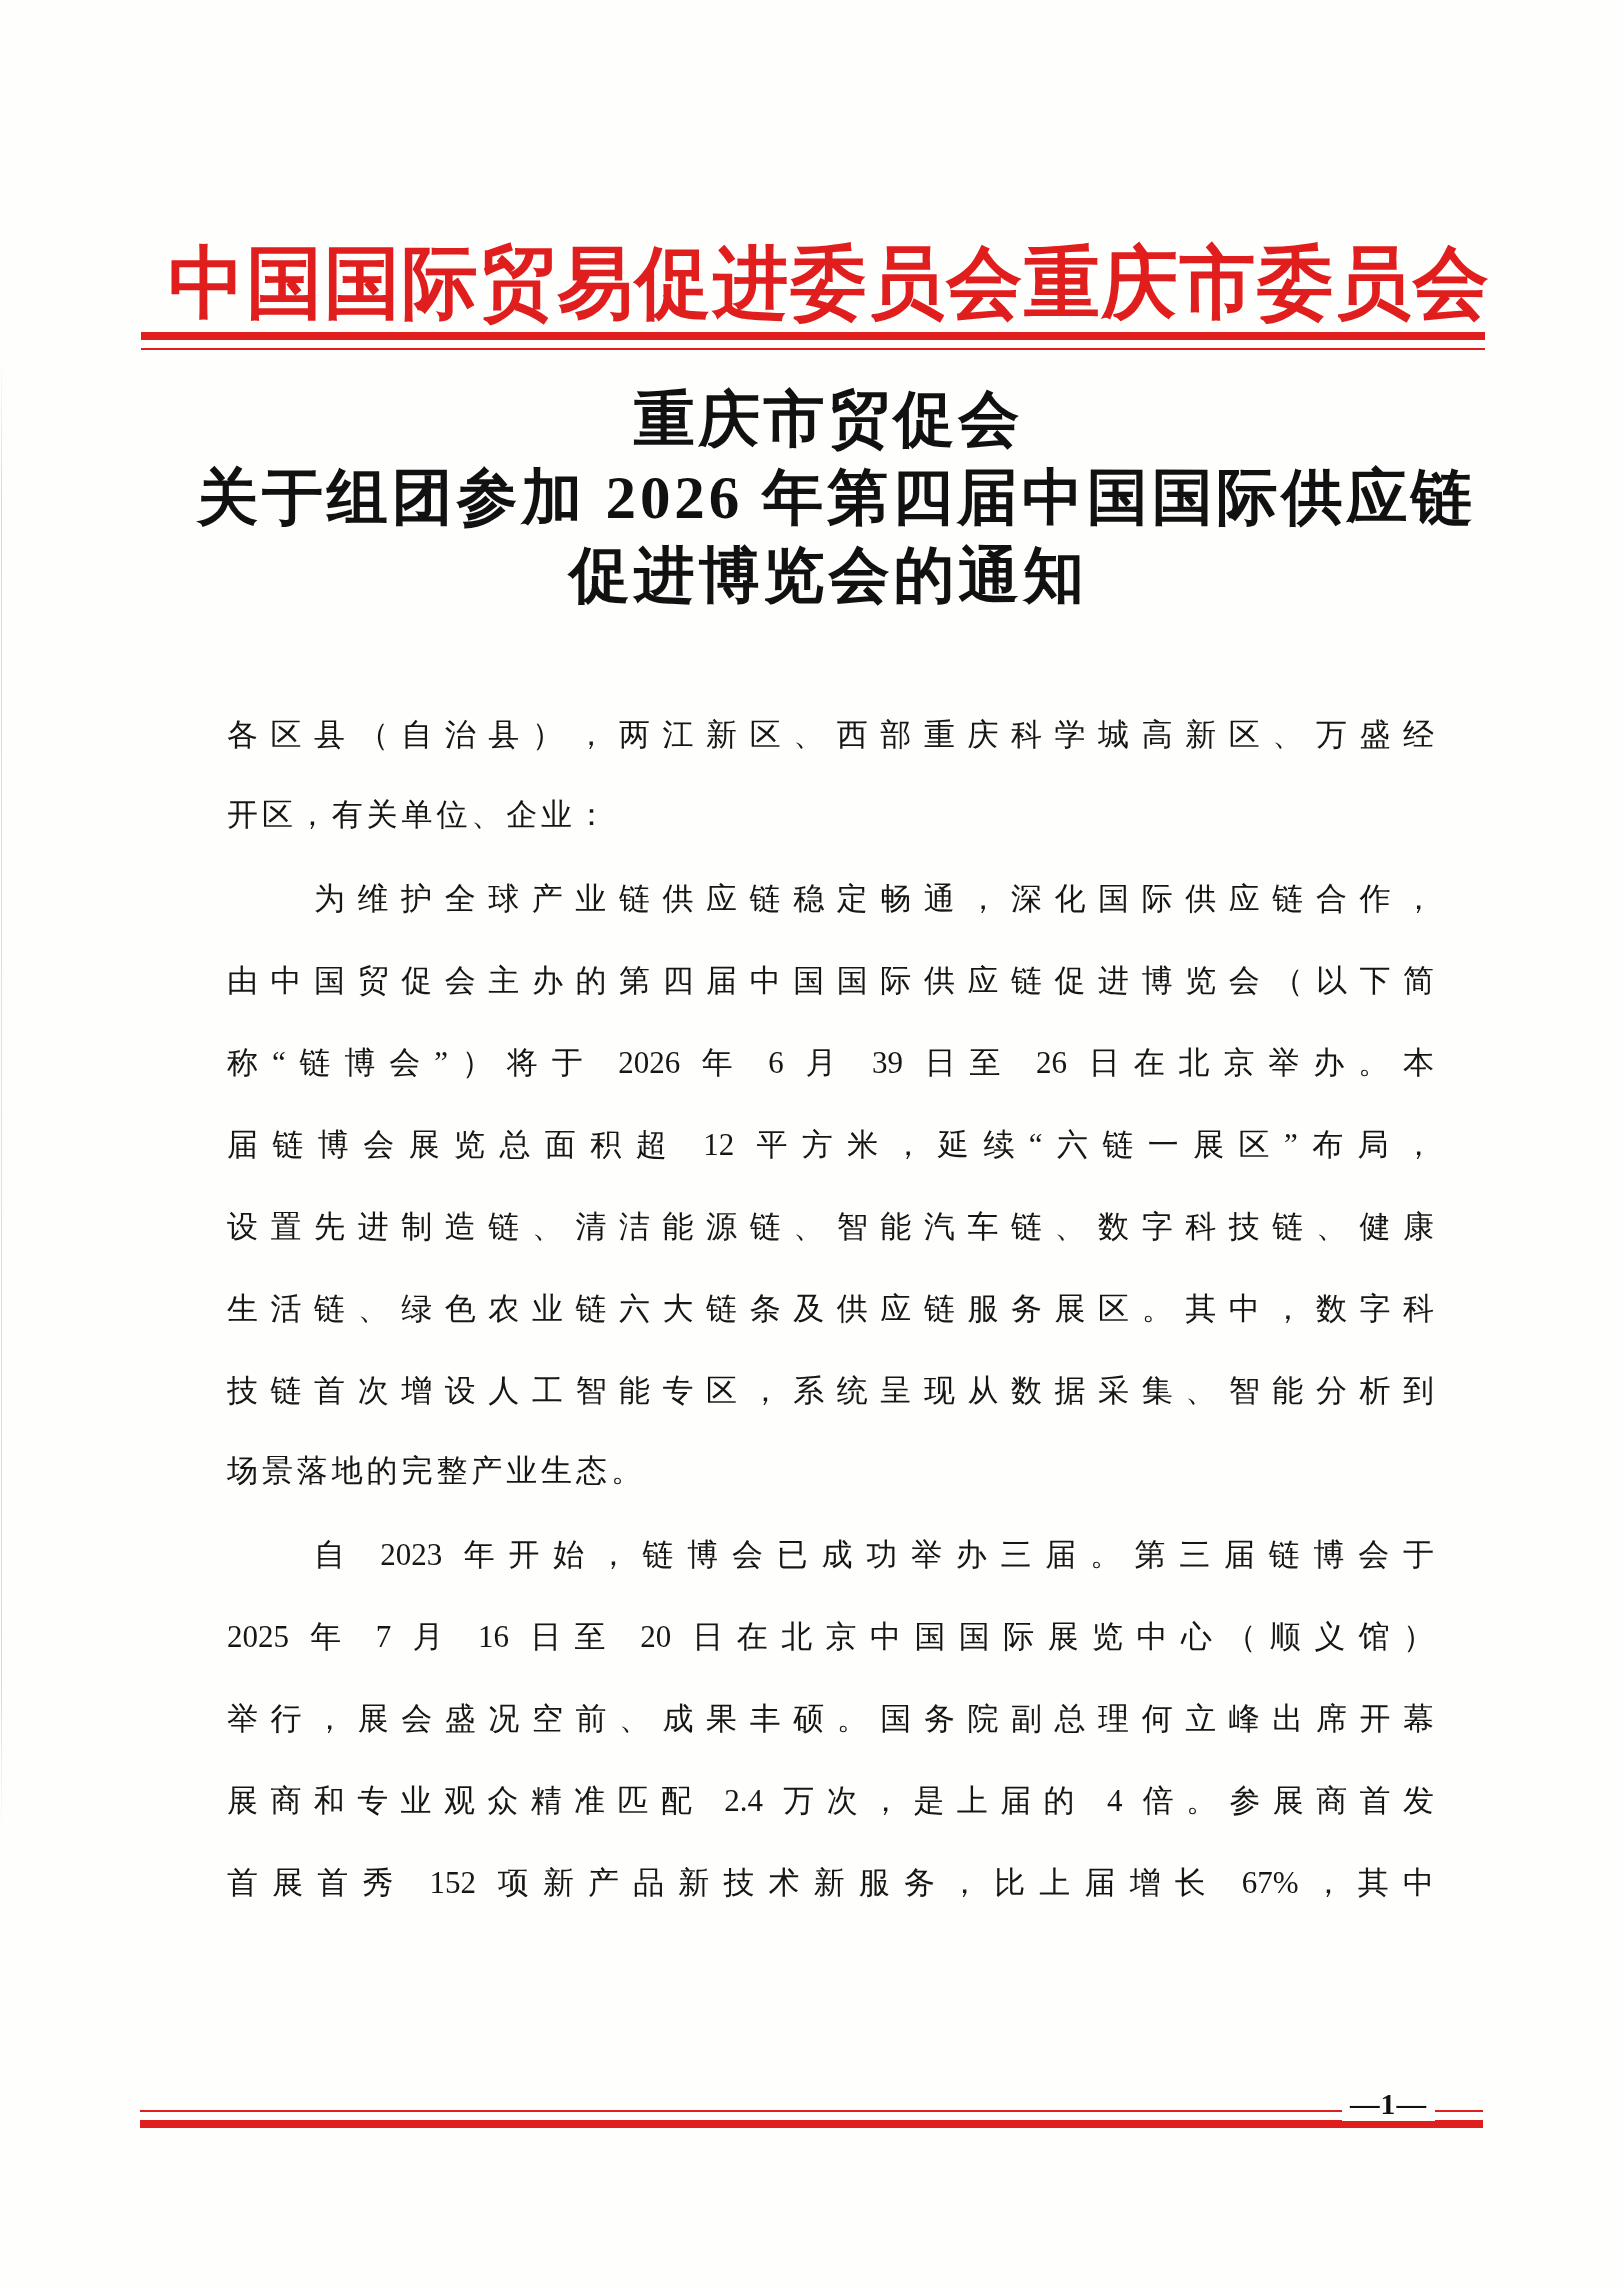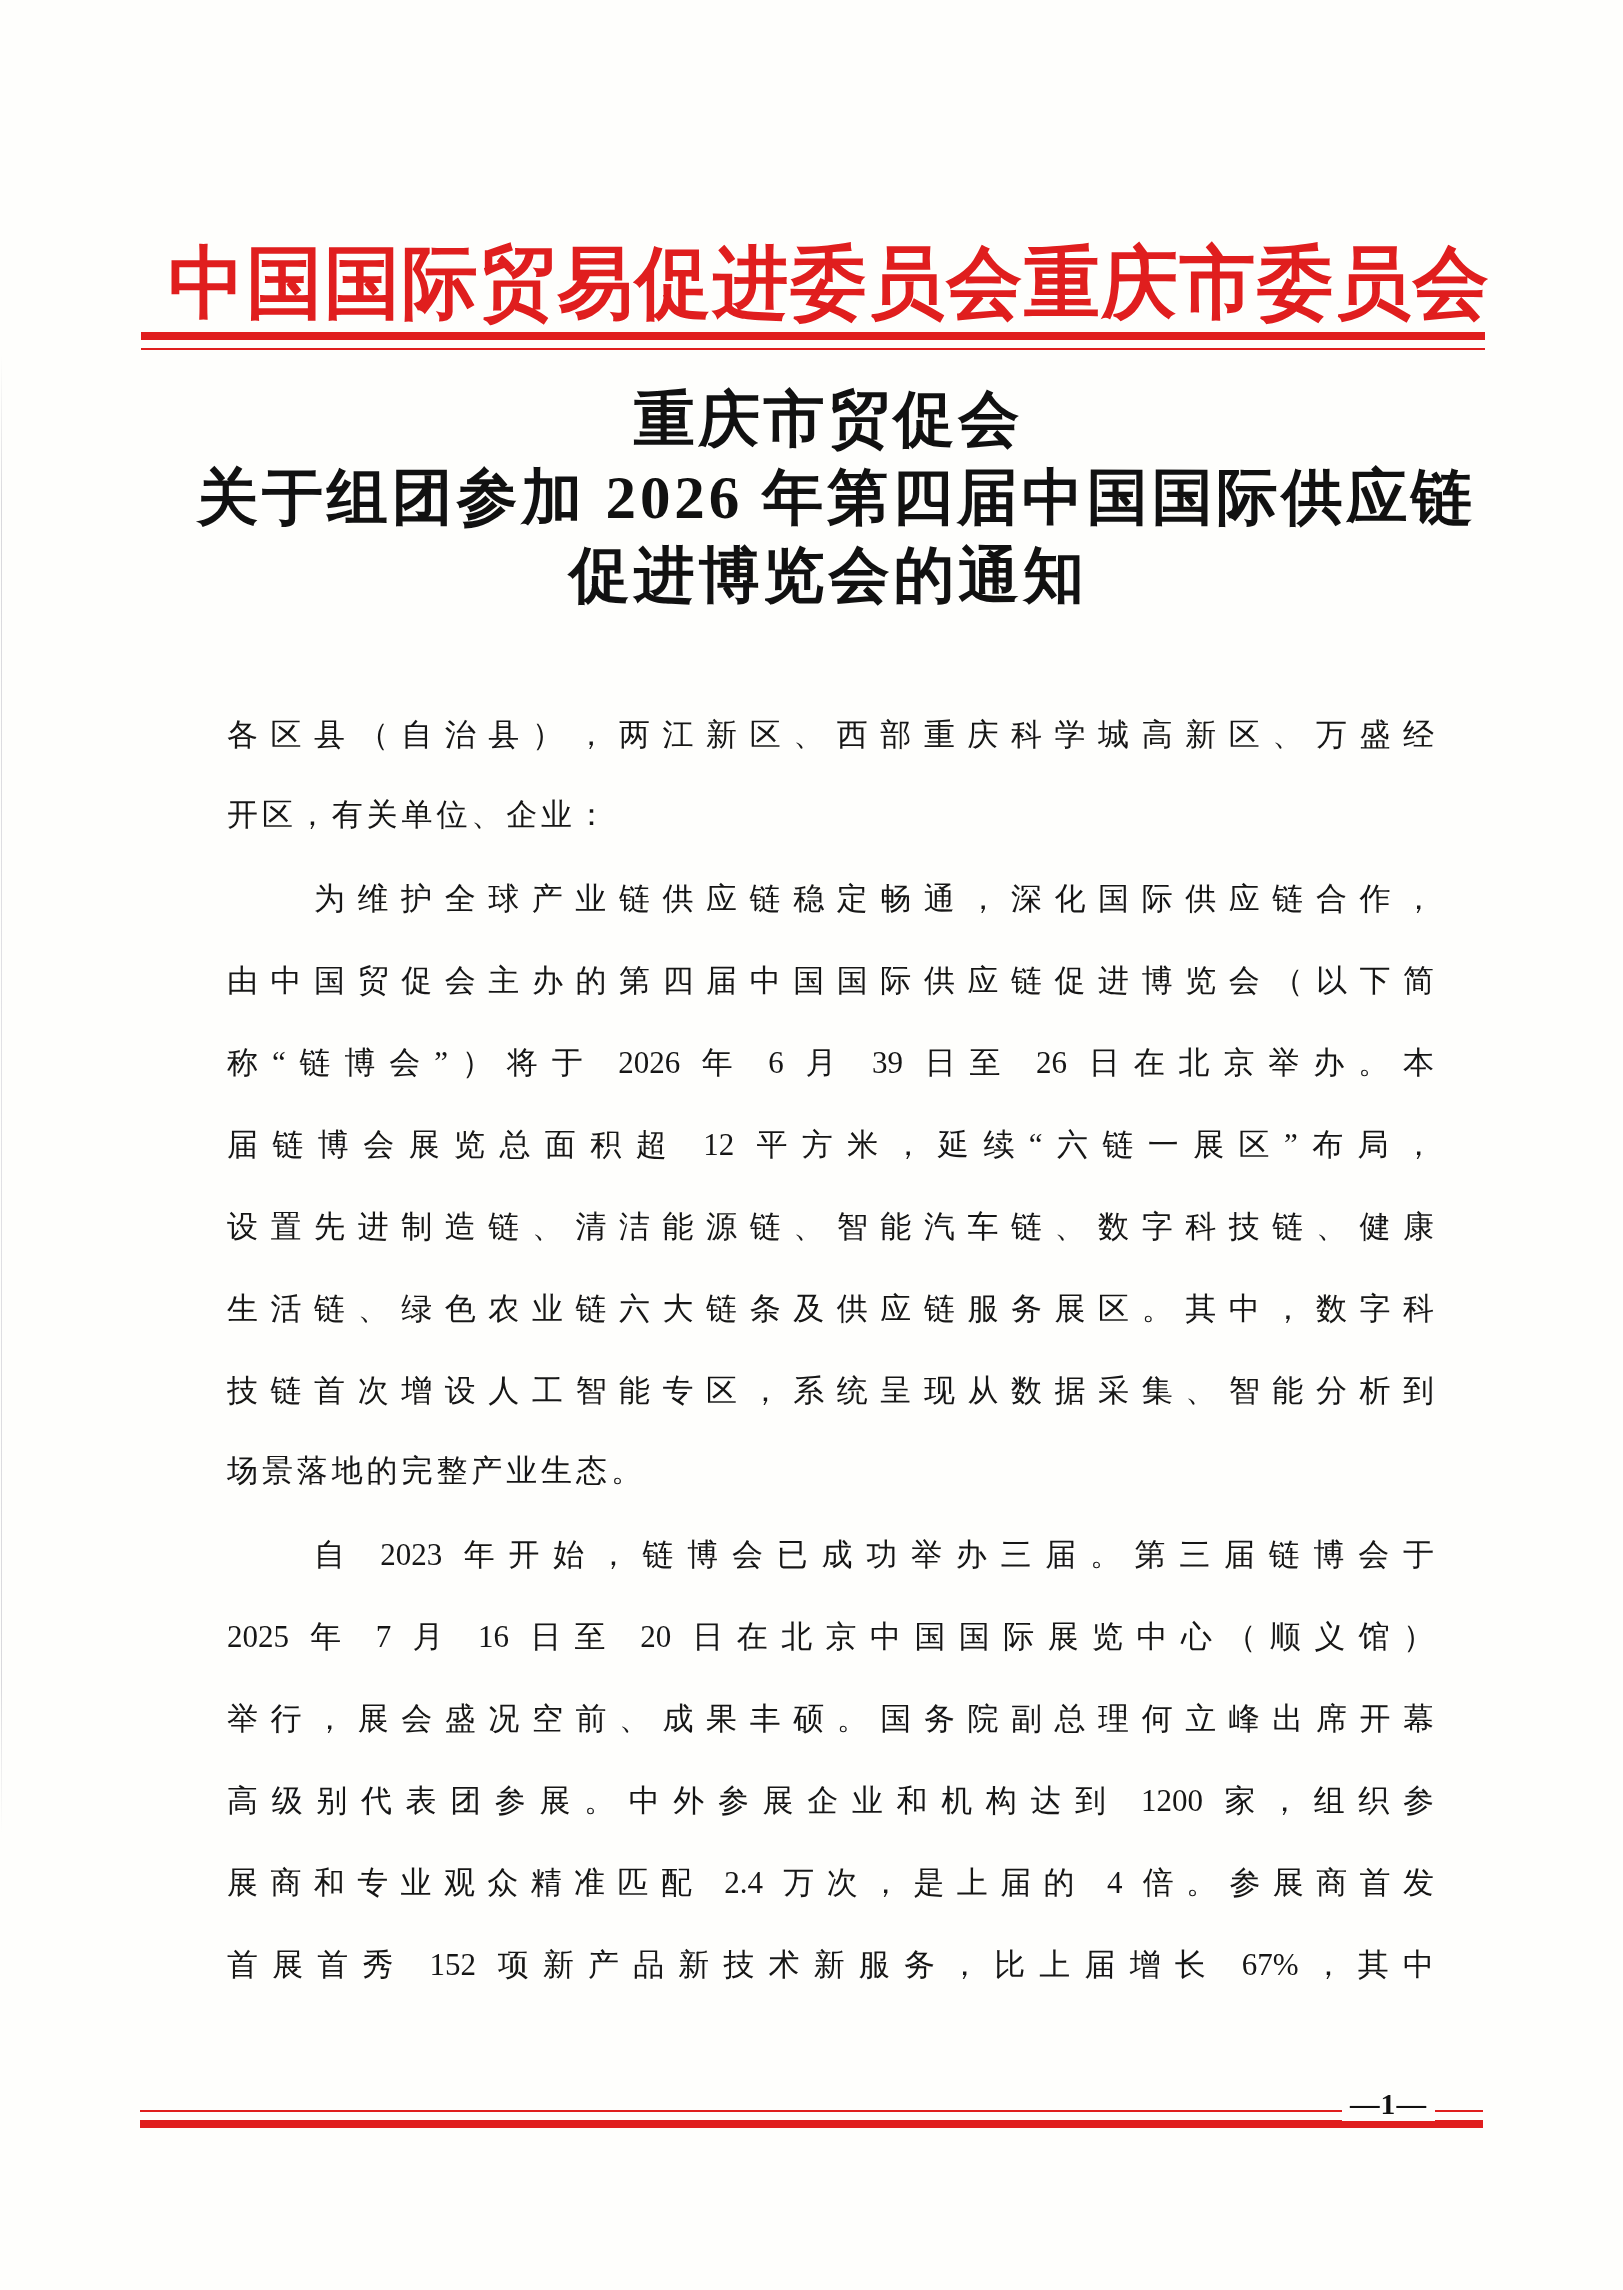--- a/index.html
+++ b/index.html
@@ -75,21 +75,20 @@
   <div class="line j">由中国贸促会主办的第四届中国国际供应链促进博览会（以下简</div>
   <div class="line j">称“链博会”）将于 2026 年 6 月 39 日至 26 日在北京举办。本</div>
   <div class="line j">届链博会展览总面积超 12 平方米，延续“六链一展区”布局，</div>
   <div class="line j">设置先进制造链、清洁能源链、智能汽车链、数字科技链、健康</div>
   <div class="line j">生活链、绿色农业链六大链条及供应链服务展区。其中，数字科</div>
   <div class="line j">技链首次增设人工智能专区，系统呈现从数据采集、智能分析到</div>
   <div class="line l">场景落地的完整产业生态。</div>
   <div class="line j ind">自 2023 年开始，链博会已成功举办三届。第三届链博会于</div>
   <div class="line j">2025 年 7 月 16 日至 20 日在北京中国国际展览中心（顺义馆）</div>
   <div class="line j">举行，展会盛况空前、成果丰硕。国务院副总理何立峰出席开幕</div>
-  <div class="line j">高级别代表团参展。中外参展企业和机构达到 1200 家，组织参</div>
   <div class="line j">展商和专业观众精准匹配 2.4 万次，是上届的 4 倍。参展商首发</div>
   <div class="line j">首展首秀 152 项新产品新技术新服务，比上届增长 67%，其中</div>
 </div>
 
 <div class="rule bot-thin"></div>
 <div class="rule bot-thick"></div>
 <div class="page-num">—1—</div>
 
 
 </body></html>

